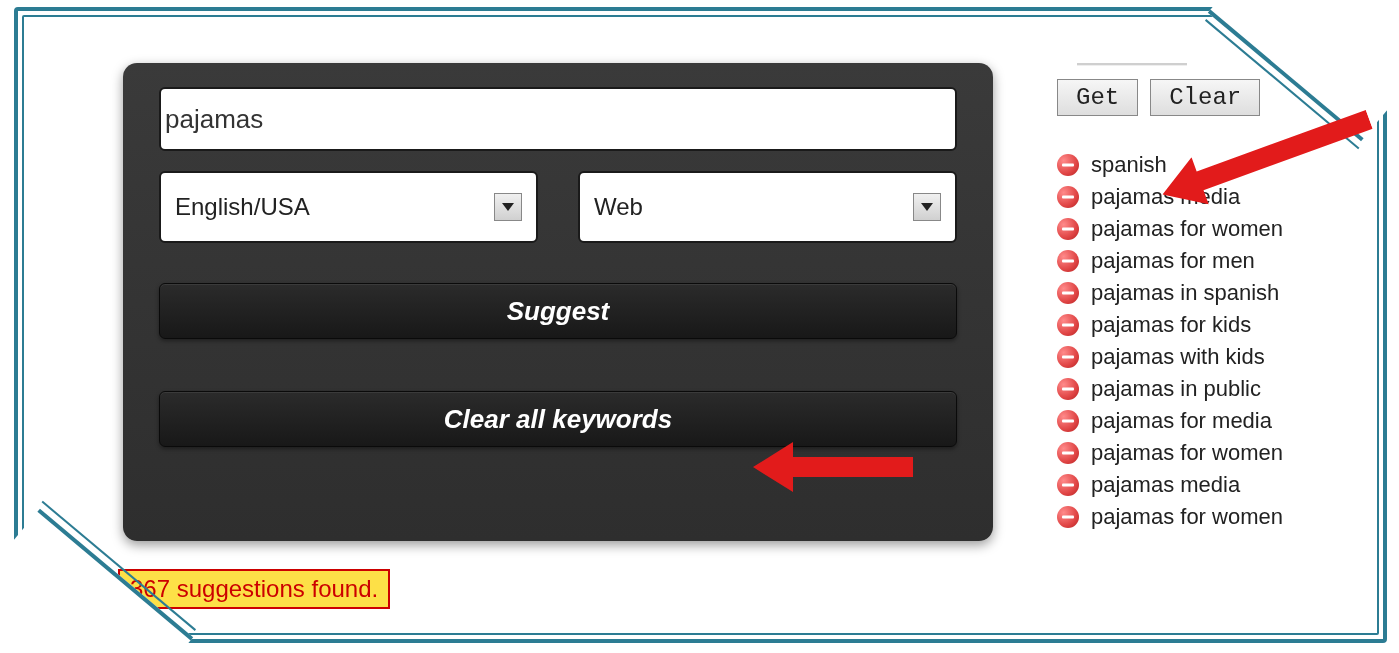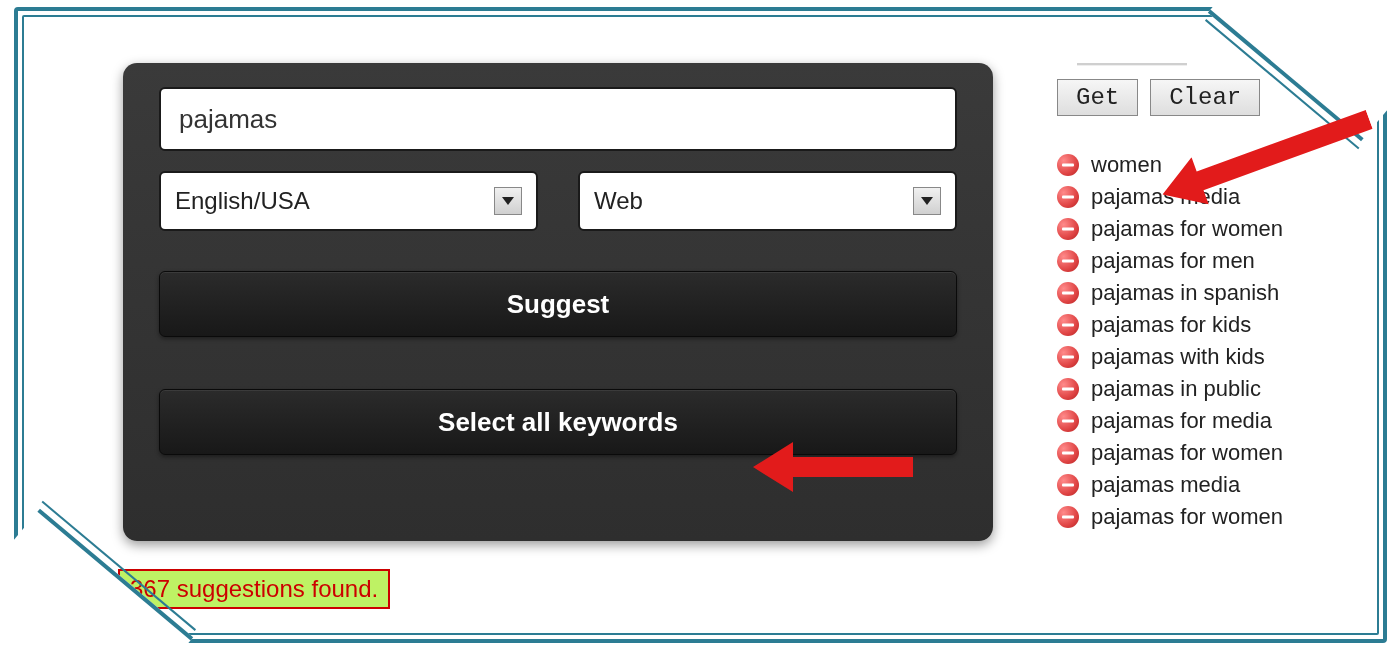--- a/index.html
+++ b/index.html
@@ -88,37 +88,37 @@
       height: 478px;
       background: linear-gradient(180deg, #3a3a3a 0%, #2e2e2e 100%);
       border-radius: 14px;
       box-shadow: 0 4px 12px rgba(0,0,0,0.4);
       padding: 24px 36px;
     }
     .keyword-input {
       width: 100%;
       height: 64px;
       font-size: 26px;
-      padding: 0 18px;
+      padding: 0 4px;
       border: 2px solid #1a1a1a;
       border-radius: 6px;
       background: #fff;
       color: #333;
       font-family: Verdana, Geneva, sans-serif;
       margin-bottom: 20px;
     }
     .select-row {
       display: flex;
       gap: 40px;
       margin-bottom: 40px;
     }
     .select-wrap {
       flex: 1;
       position: relative;
-      height: 60px;
+      height: 72px;
       background: #fff;
       border: 2px solid #1a1a1a;
       border-radius: 6px;
       display: flex;
       align-items: center;
       padding: 0 14px;
       justify-content: space-between;
     }
     .select-label {
       font-size: 24px;
@@ -129,37 +129,38 @@
       height: 28px;
       background: linear-gradient(180deg, #f0f0f0 0%, #d0d0d0 100%);
       border: 1px solid #888;
       display: flex;
       align-items: center;
       justify-content: center;
     }
     .select-arrow svg { width: 12px; height: 8px; }
     .dark-btn {
       width: 100%;
-      height: 66px;
+      height: 56px;
       background: linear-gradient(180deg, #2b2b2b 0%, #181818 100%);
       border: 1px solid #0a0a0a;
       border-radius: 6px;
       color: #fff;
       font-size: 26px;
       font-weight: bold;
       font-family: Verdana, Geneva, sans-serif;
       cursor: pointer;
       box-shadow: inset 0 1px 0 rgba(255,255,255,0.08), 0 2px 4px rgba(0,0,0,0.4);
+      font-style: italic;
     }
     .dark-btn.select-all { margin-top: 52px; }
     .status-bar {
       position: absolute;
       left: 30px;
       top: 538px;
-      background: #bef264;
+      background: #fde047;
       border: 2px solid #cc0000;
       color: #c00;
       font-size: 24px;
       padding: 4px 10px;
       font-family: "Trebuchet MS", Verdana, sans-serif;
     }
     .sidebar {
       position: absolute;
       left: 969px;
       top: 32px;
@@ -258,35 +259,35 @@
           <span class="select-label">Web</span>
           <span class="select-arrow">
             <svg viewBox="0 0 12 8">
                 <polygon points="0,0 12,0 6,8" fill="#222"></polygon>
               </svg>
           </span>
         </div>
       </div>
 
       <button class="dark-btn">Suggest</button>
-      <button class="dark-btn select-all">Select all keywords</button>
+      <button class="dark-btn select-all">Clear all keywords</button>
     </div>
 
     <div class="status-bar">367 suggestions found.</div>
 
     <div class="sidebar">
       <div class="sidebar-line"></div>
       <div class="sidebar-btns">
         <button class="gray-btn">Get</button>
         <button class="gray-btn">Clear</button>
       </div>
       <ul class="kw-list" id="kw-list">
           <li class="kw-item">
             <span class="remove-icon"></span>
-            <span class="kw-text">women</span>
+            <span class="kw-text">spanish</span>
           </li>
           <li class="kw-item">
             <span class="remove-icon"></span>
             <span class="kw-text">pajamas media</span>
           </li>
           <li class="kw-item">
             <span class="remove-icon"></span>
             <span class="kw-text">pajamas for women</span>
           </li>
           <li class="kw-item">

